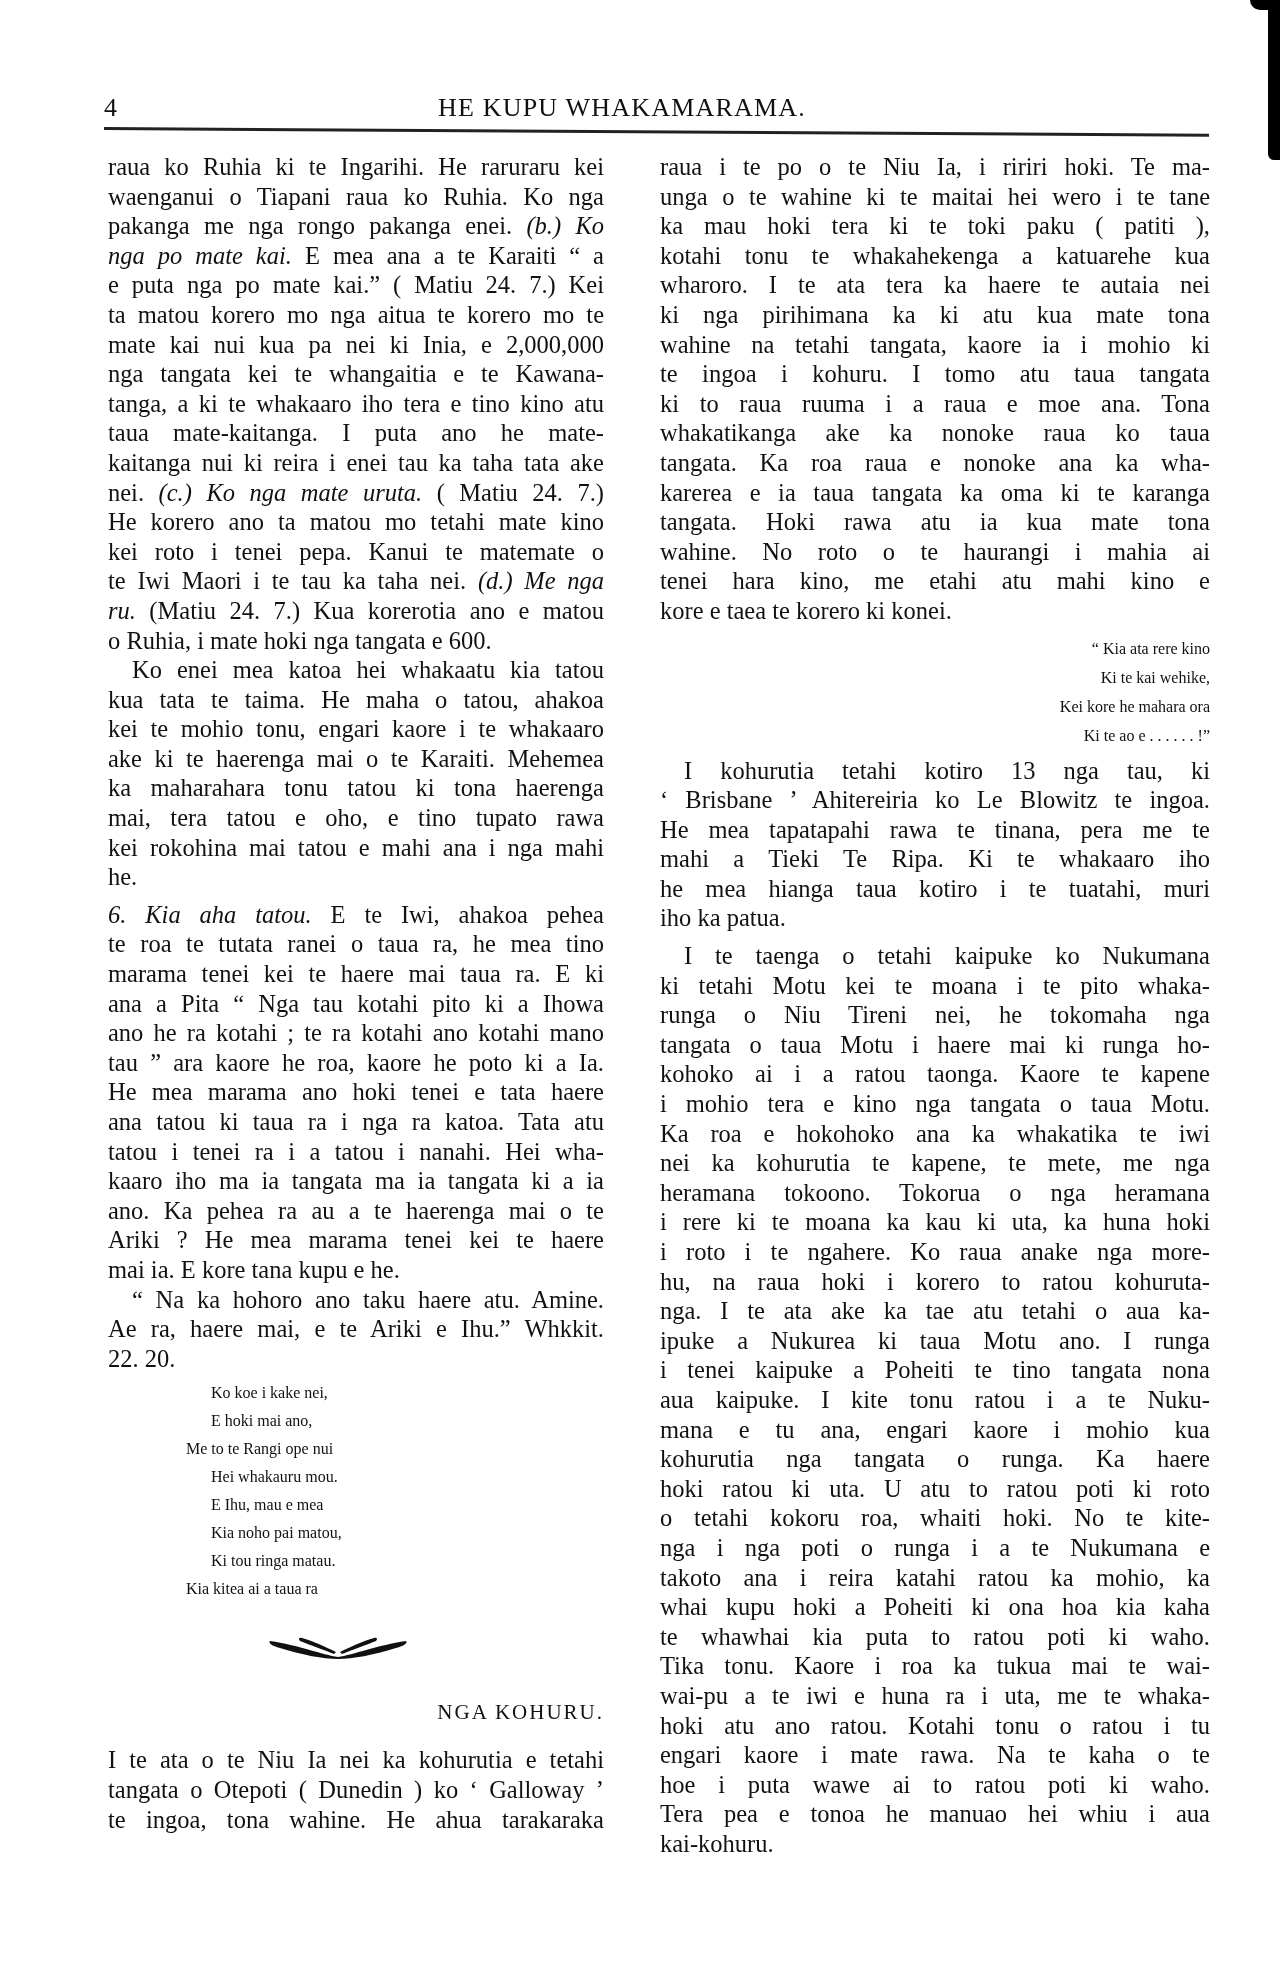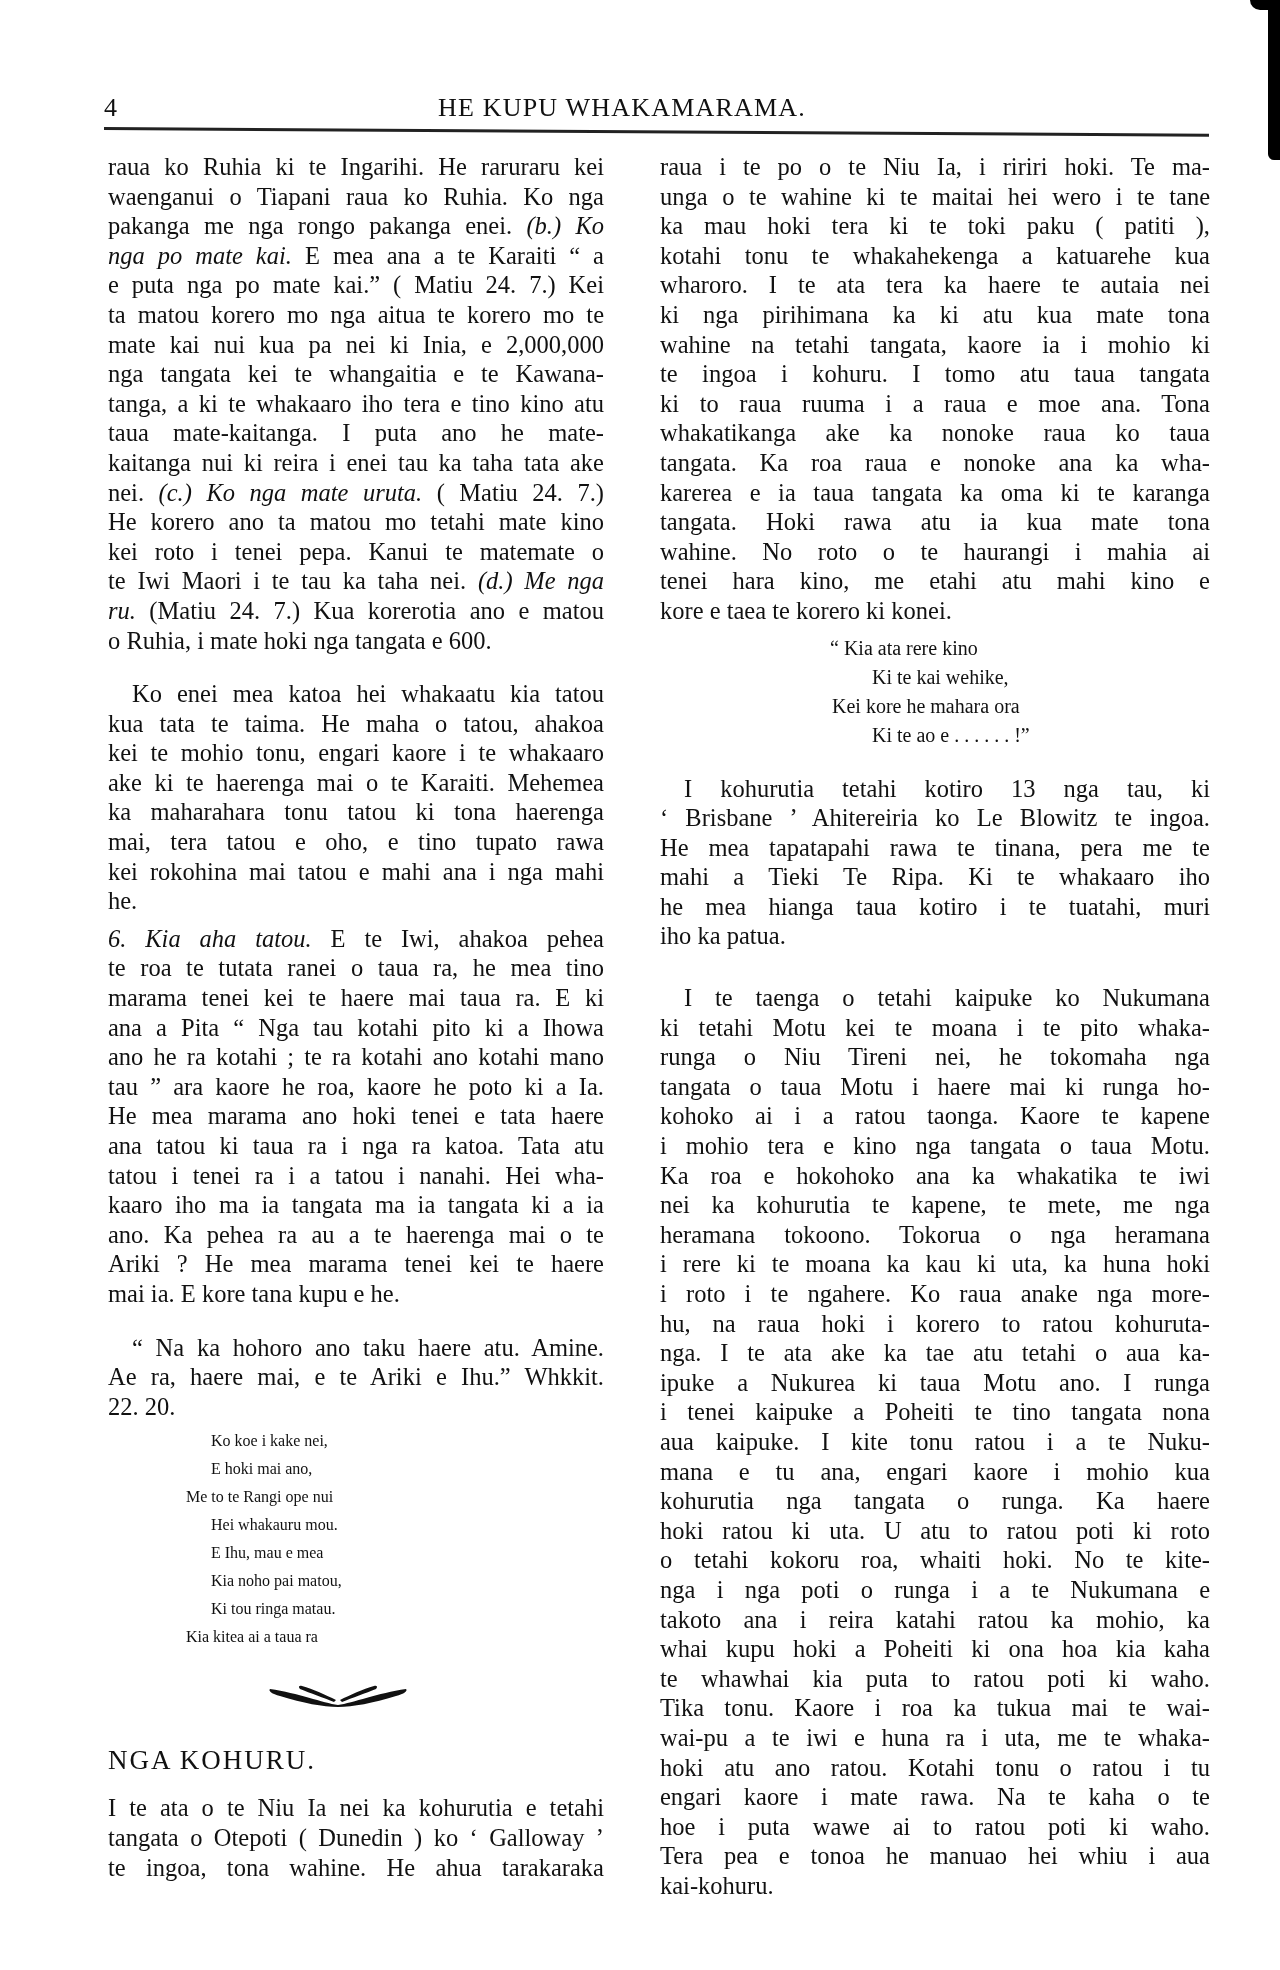--- a/index.html
+++ b/index.html
@@ -8,30 +8,30 @@
   .edge { position: absolute; right: 0; top: 0; width: 12px; height: 160px; background: #000; border-bottom-left-radius: 6px; }
   .edge-tip { position: absolute; right: 10px; top: 0; width: 20px; height: 10px; background: #000; border-bottom-left-radius: 14px; }
   .page-num { position: absolute; left: 104px; top: 93px; font-family: "Liberation Serif", serif; font-size: 26px; }
   .running-head { position: absolute; left: 438px; top: 93px; font-family: "Liberation Serif", serif; font-size: 26px; letter-spacing: 1.2px; }
   .head-rule { position: absolute; left: 104px; top: 127px; width: 1105px; height: 3px; background: #222; transform: skewY(0.35deg); transform-origin: left; }
   .col { position: absolute; top: 152px; }
   .col-left { left: 108px; width: 496px; }
   .col-right { left: 660px; width: 550px; }
   .line { display: block; height: 29.6px; line-height: 29.6px; font-family: "Liberation Serif", serif; font-size: 24.5px; white-space: nowrap; text-align: justify; text-align-last: justify; }
   .line.last { text-align-last: left; }
-  .line.indent { padding-left: 24px; margin-top: 24px; }
+  .line.indent { padding-left: 24px; }
   .gap { display: block; height: 8px; }
   .it { font-style: italic; }
   .verse { display: block; height: 28px; line-height: 28px; font-family: "Liberation Serif", serif; font-size: 16px; white-space: nowrap; }
   .verse.v-in { padding-left: 103px; }
   .verse.v-out { padding-left: 78px; }
-  .verse-r { display: block; height: 29px; line-height: 29px; font-family: "Liberation Serif", serif; font-size: 20px; white-space: nowrap; }
+  .verse-r { display: block; height: 29px; line-height: 29px; font-family: "Liberation Serif", serif; font-size: 16px; white-space: nowrap; text-align: right; }
   .ornament { display: block; height: 50px; position: relative; }
   .ornament svg { position: absolute; left: 160px; top: 8px; }
-  .section-title { display: block; text-align: left; font-family: "Liberation Serif", serif; font-size: 27px; letter-spacing: 2px; height: 66px; line-height: 66px; }
+  .section-title { display: block; text-align: right; font-family: "Liberation Serif", serif; font-size: 21px; letter-spacing: 2px; height: 66px; line-height: 66px; }
 </style>
 </head>
 <body>
 
 <div class="page">
   <div class="edge"></div>
   <div class="edge-tip"></div>
 
   <div class="page-num">4</div>
   <div class="running-head">HE KUPU WHAKAMARAMA.</div>

